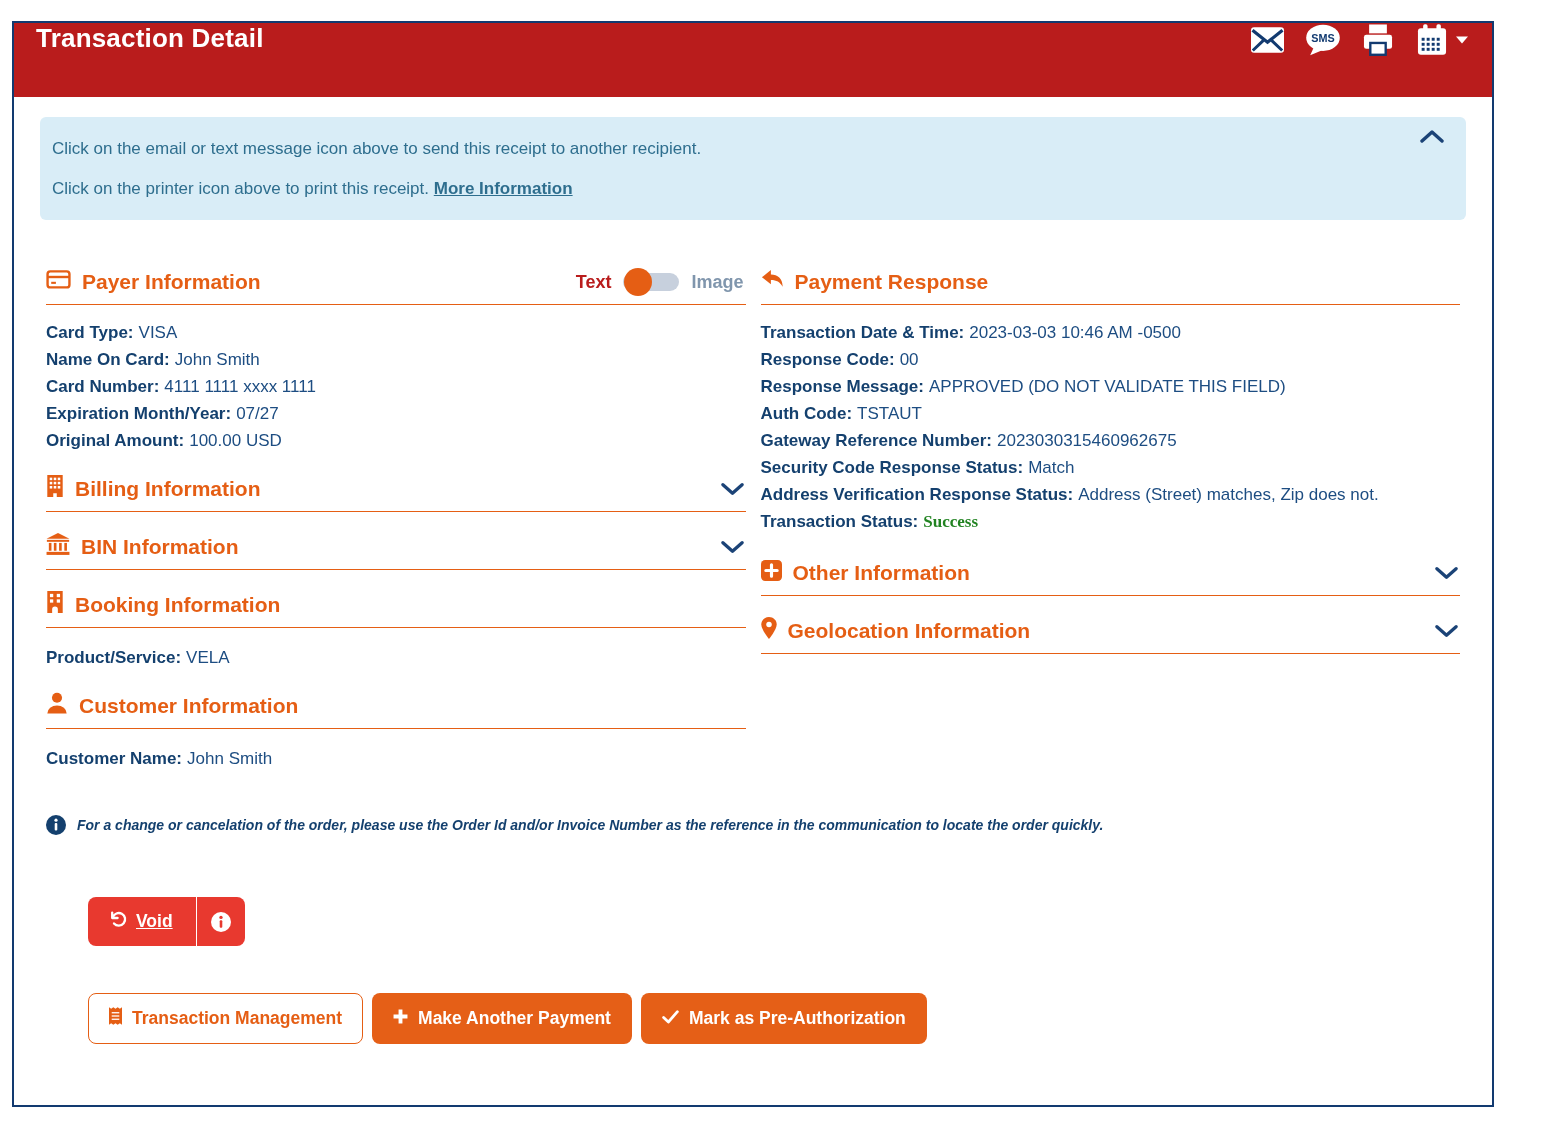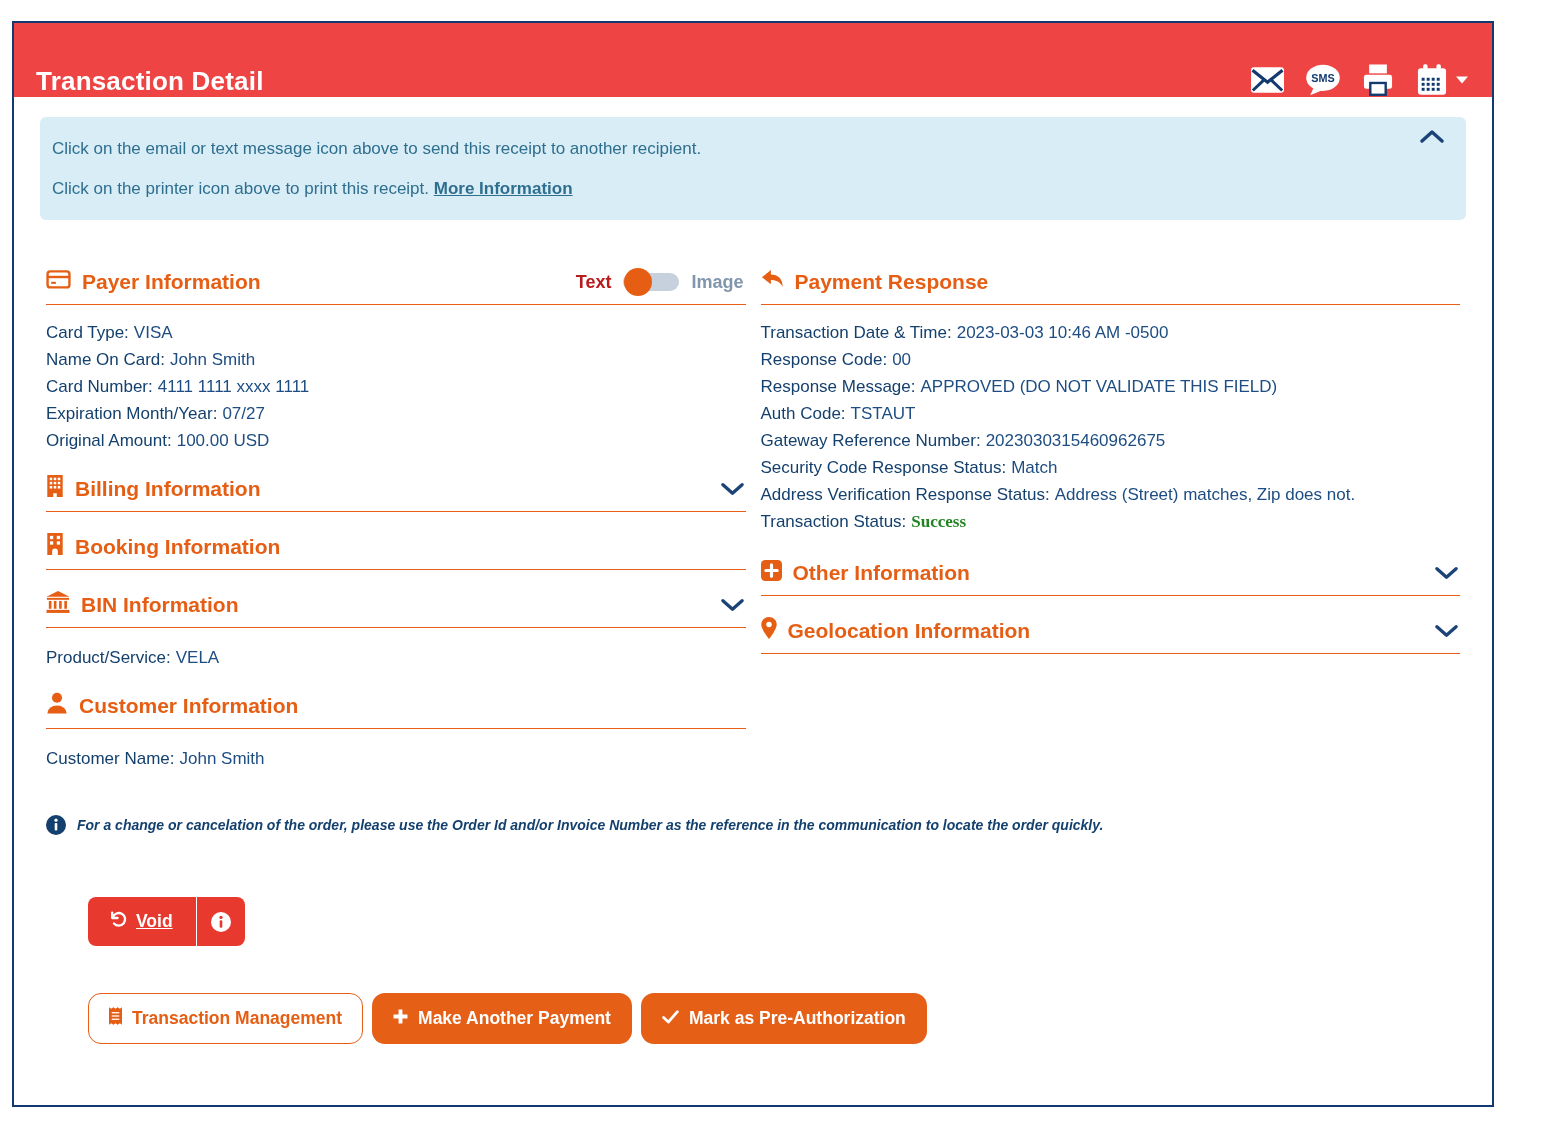--- a/index.html
+++ b/index.html
@@ -3,21 +3,21 @@
 <meta charset="utf-8">
 <style>
   * { box-sizing: border-box; margin: 0; padding: 0; }
   html,body { background:#fff; width:1545px; height:1123px; font-family:"Liberation Sans", sans-serif; }
   .page { position:relative; width:1545px; height:1123px; }
   .container {
     position:absolute; left:12px; top:21px; width:1482px; height:1086px;
     border:2px solid #123a70; background:#fff; overflow:hidden;
   }
   
-  .topbar { height:74px; background:#ef4444; display:flex; align-items:flex-end; padding:0 24px 0 22px; }
+  .topbar { height:74px; background:#b91c1c; display:flex; align-items:flex-start; padding:0 24px 0 22px; }
   .topbar h1 { color:#fff; font-size:26px; font-weight:bold; letter-spacing:.2px; }
   .topbar .actions { margin-left:auto; display:flex; align-items:center; gap:18px; }
   .topbar .actions .icon-btn { display:flex; align-items:center; cursor:pointer; }
   
   .notice {
     margin:20px 26px 0 26px; background:#d9edf7; border-radius:6px;
     padding:21px 48px 20px 12px; position:relative; color:#2e6e8e; font-size:17px;
   }
   .notice p { line-height:22px; }
   .notice p + p { margin-top:18px; }
@@ -28,21 +28,21 @@
   .col { flex:1 1 0; min-width:0; }
   .sec-head {
     display:flex; align-items:center; gap:11px; padding:5px 2px 9px 0;
     border-bottom:1.5px solid #e55e14; color:#e55e14; font-size:21px; font-weight:bold;
   }
   .sec-head .chev { margin-left:auto; display:flex; }
   .sec-head.mt { margin-top:16px; }
   .sec-head.mt-lg { margin-top:20px; }
   .fields { margin:14px 0 4px 0; }
   .field-row { font-size:17px; line-height:27px; color:#1d4d82; }
-  .field-row .lbl { font-weight:normal; color:#14406e; }
+  .field-row .lbl { font-weight:bold; color:#14406e; }
   .field-row .val { margin-left:5px; }
   .field-row .val.success { color:#218321; font-weight:bold;font-family:Liberation Serif, serif; }
   
   .toggle-wrap { margin-left:auto; display:flex; align-items:center; gap:12px; cursor:pointer; }
   .toggle-wrap .t-on { color:#b91c1c; font-weight:bold; font-size:18px; }
   .toggle-wrap .t-off { color:#8096ad; font-weight:600; font-size:18px; }
   .switch { position:relative; width:56px; height:18px; background:#c7d0dd; border-radius:10px; display:inline-block; }
   .switch .knob { position:absolute; left:1px; top:-5px; width:28px; height:28px; border-radius:50%; background:#e55e14; }
   
   .order-note {
@@ -52,21 +52,21 @@
   .order-note .note-ic { flex:0 0 auto; margin-top:1px; }
   
   .void-row { margin:56px 0 0 74px; }
   .btn-void {
     display:inline-flex; align-items:stretch; background:#e8392f; border-radius:8px;
     color:#fff; font-size:17.5px; font-weight:bold; cursor:pointer; overflow:hidden;text-decoration:underline;
   }
   .btn-void .main { display:flex; align-items:center; gap:9px; padding:13px 23px 13px 21px; border-right:1.5px solid #fff; }
   .btn-void .info-seg { display:flex; align-items:center; padding:0 13px; }
   .btn-row { margin:47px 0 0 74px; display:flex; gap:9px; }
-  .btn { display:inline-flex; align-items:center; gap:10px; border-radius:13px; font-size:17.5px; font-weight:bold; padding:14px 21px; cursor:pointer; border:none; font-family:inherit; }
+  .btn { display:inline-flex; align-items:center; gap:10px; border-radius:8px; font-size:17.5px; font-weight:bold; padding:14px 21px; cursor:pointer; border:none; font-family:inherit; }
   .btn.outline { background:#fff; border:1.5px solid #e55e14; color:#e55e14; padding:13px 20px; }
   .btn.solid { background:#e55f17; color:#fff; }
 </style>
 </head>
 <body>
 
 <div class="page">
 <div class="container">
 
   <div class="topbar">
@@ -181,55 +181,55 @@
         <span>Billing Information</span>
         <span class="chev">
           <svg width="23" height="14" viewBox="0 0 24 14">
                 <polyline points="2,2.5 12,11.5 22,2.5" fill="none" stroke="#1b4377" stroke-width="3.4" stroke-linecap="round" stroke-linejoin="round"></polyline>
               </svg>
         </span>
       </div>
 
       <div class="sec-head mt">
         <span>
-          <svg width="18" height="22" viewBox="0 0 16 20">
-            <path fill="#e55e14" d="M1 0h14v20H10.6v-3.2a2.6 2.6 0 0 0-5.2 0V20H1z"></path>
-            <g fill="#fff">
-              <rect x="3.4" y="2.6" width="3" height="3"></rect>
-                  <rect x="9.6" y="2.6" width="3" height="3"></rect>
-              <rect x="3.4" y="7.6" width="3" height="3"></rect>
-                  <rect x="9.6" y="7.6" width="3" height="3"></rect>
-            </g>
-          </svg>
-        </span>
-        <span>Booking Information</span>
-      </div>
-
-      <div class="sec-head mt">
-        <span>
           <svg width="24" height="22" viewBox="0 0 22 20">
             <path fill="#e55e14" d="M11 0 L21.5 5.2 H0.5 Z"></path>
             <rect x="0.8" y="6.2" width="20.4" height="1.8" fill="#e55e14"></rect>
             <g fill="#e55e14">
               <rect x="2.6" y="9" width="2.4" height="7.2"></rect>
                   <rect x="7.2" y="9" width="2.4" height="7.2"></rect>
                   <rect x="12" y="9" width="2.4" height="7.2"></rect>
                   <rect x="16.8" y="9" width="2.4" height="7.2"></rect>
             </g>
             <rect x="0.5" y="17.2" width="21" height="2.8" fill="#e55e14"></rect>
           </svg>
         </span>
         <span>BIN Information</span>
         <span class="chev">
           <svg width="23" height="14" viewBox="0 0 24 14">
                 <polyline points="2,2.5 12,11.5 22,2.5" fill="none" stroke="#1b4377" stroke-width="3.4" stroke-linecap="round" stroke-linejoin="round"></polyline>
               </svg>
         </span>
       </div>
 
+      <div class="sec-head mt">
+        <span>
+          <svg width="18" height="22" viewBox="0 0 16 20">
+            <path fill="#e55e14" d="M1 0h14v20H10.6v-3.2a2.6 2.6 0 0 0-5.2 0V20H1z"></path>
+            <g fill="#fff">
+              <rect x="3.4" y="2.6" width="3" height="3"></rect>
+                  <rect x="9.6" y="2.6" width="3" height="3"></rect>
+              <rect x="3.4" y="7.6" width="3" height="3"></rect>
+                  <rect x="9.6" y="7.6" width="3" height="3"></rect>
+            </g>
+          </svg>
+        </span>
+        <span>Booking Information</span>
+      </div>
+
       <div class="fields" style="margin-top:16px">
         <div class="field-row"><span class="lbl">Product/Service:</span><span class="val">VELA</span></div>
       </div>
 
       <div class="sec-head mt">
         <span>
           <svg width="22" height="22" viewBox="0 0 20 20">
             <circle cx="10" cy="5.2" r="4.6" fill="#e55e14"></circle>
             <path fill="#e55e14" d="M1.2 19.5 a8.8 7.3 0 0 1 17.6 0 Z"></path>
           </svg>

